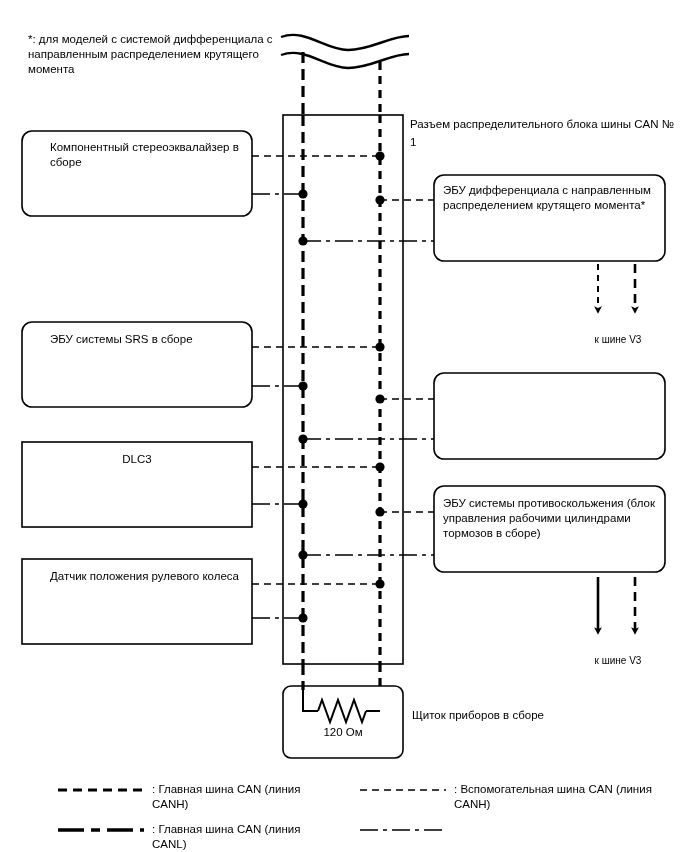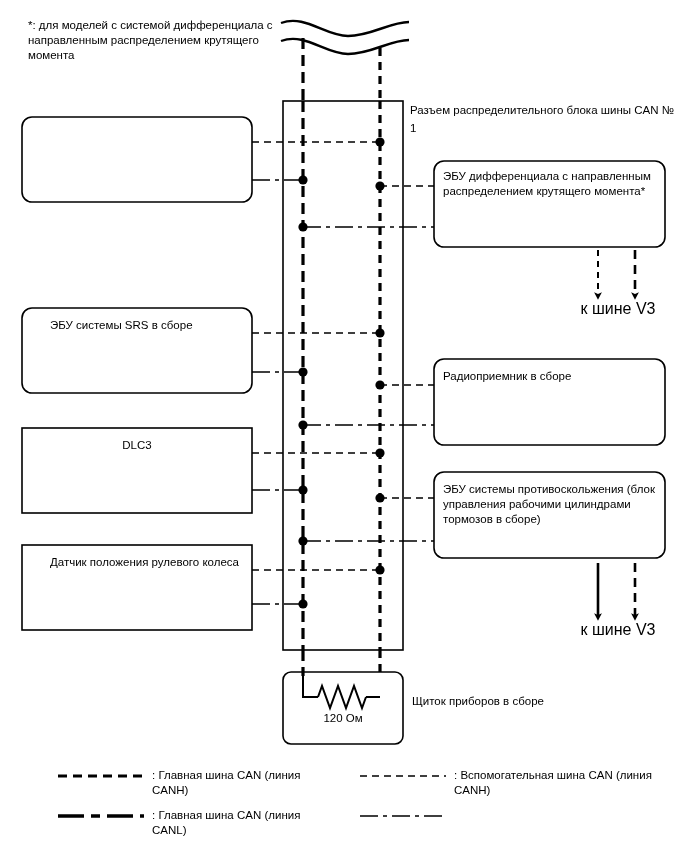--- a/index.html
+++ b/index.html
@@ -1,28 +1,28 @@
 <!DOCTYPE html>
 <html><head>
 <meta charset="utf-8">
 <style>
   html,body{margin:0;padding:0;background:#fff;}
   body{width:688px;height:852px;position:relative;overflow:hidden;
        font-family:"Liberation Sans","DejaVu Sans",sans-serif;color:#000;}
-  #root{position:absolute;left:0;top:0;width:688px;height:624px;}
+  #root{position:absolute;left:0;top:14px;width:688px;height:624px;}
   svg.layer{position:absolute;left:0;top:0;width:688px;height:852px;pointer-events:none;}
 
   .note{position:absolute;font-size:11.5px;line-height:15px;}
 
   .boxlbl{position:absolute;font-size:11.5px;line-height:15px;}
   .plainlbl{position:absolute;font-size:11.5px;line-height:18px;}
   .ctr{text-align:center;}
   .legtext{position:absolute;font-size:11.5px;line-height:15px;}
   .ohm{position:absolute;font-size:11.5px;text-align:center;width:80px;}
-  .busl{position:absolute;font-size:16px;text-align:center;width:80px;}
+  .busl{position:absolute;font-size:10px;text-align:center;width:80px;margin-top:20px;}
 </style>
 </head>
 <body>
 
 <div id="root">
 
   <svg class="layer" viewBox="0 0 688 852">
     <defs>
       <marker id="arrowSolid" markerWidth="9" markerHeight="9" refX="4.2" refY="4.5" orient="auto" markerUnits="userSpaceOnUse">
         <path d="M0.4,0.6 L8.0,4.5 L0.4,8.4 L2.2,4.5 Z" fill="#000"></path>
@@ -136,26 +136,26 @@
       <line x1="58" y1="816" x2="144" y2="816" stroke-width="3.6" stroke-dasharray="26 7 9 7"></line>
       <line x1="360" y1="776" x2="446" y2="776" stroke-width="1.5" stroke-dasharray="7 5"></line>
       <line x1="360" y1="816" x2="446" y2="816" stroke-width="1.5" stroke-dasharray="18 5 4 5"></line>
     </g>
   </svg>
 
   <div class="note" style="left:28px;top:18px;width:250px;">*: для моделей с системой дифференциала с направленным распределением крутящего момента</div>
 
   <div class="plainlbl" style="left:410px;top:101px;width:268px;">Разъем распределительного блока шины CAN № 1</div>
 
+  <div class="boxlbl" style="left:50px;top:126px;width:196px;">Компонентный стереоэквалайзер в сборе</div>
   <div class="boxlbl" style="left:50px;top:318px;width:196px;">ЭБУ системы SRS в сборе</div>
   <div class="boxlbl ctr" style="left:32px;top:438px;width:210px;">DLC3</div>
   <div class="boxlbl" style="left:50px;top:555px;width:196px;">Датчик положения рулевого колеса</div>
 
   <div class="boxlbl" style="left:443px;top:169px;width:214px;">ЭБУ дифференциала с направленным распределением крутящего момента*</div>
-  <div class="boxlbl" style="left:443px;top:369px;width:214px;">Радиоприемник в сборе</div>
   <div class="boxlbl" style="left:443px;top:482px;width:218px;">ЭБУ системы противоскольжения (блок управления рабочими цилиндрами тормозов в сборе)</div>
 
   <div class="busl" style="left:578px;top:300px;">к шине V3</div>
   <div class="busl" style="left:578px;top:621px;">к шине V3</div>
 
   <div class="ohm" style="left:303px;top:712px;">120 Ом</div>
   <div class="plainlbl" style="left:412px;top:692px;width:200px;">Щиток приборов в сборе</div>
 
   <div class="legtext" style="left:152px;top:768px;width:150px;">: Главная шина CAN (линия CANH)</div>
   <div class="legtext" style="left:152px;top:808px;width:150px;">: Главная шина CAN (линия CANL)</div>

